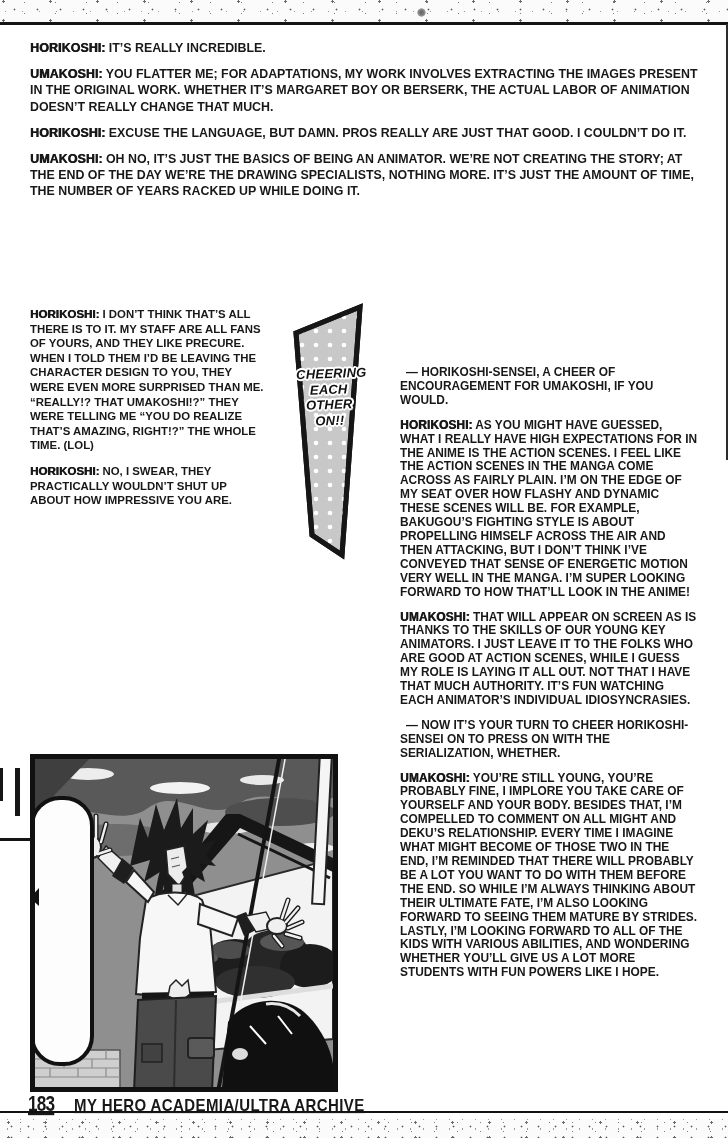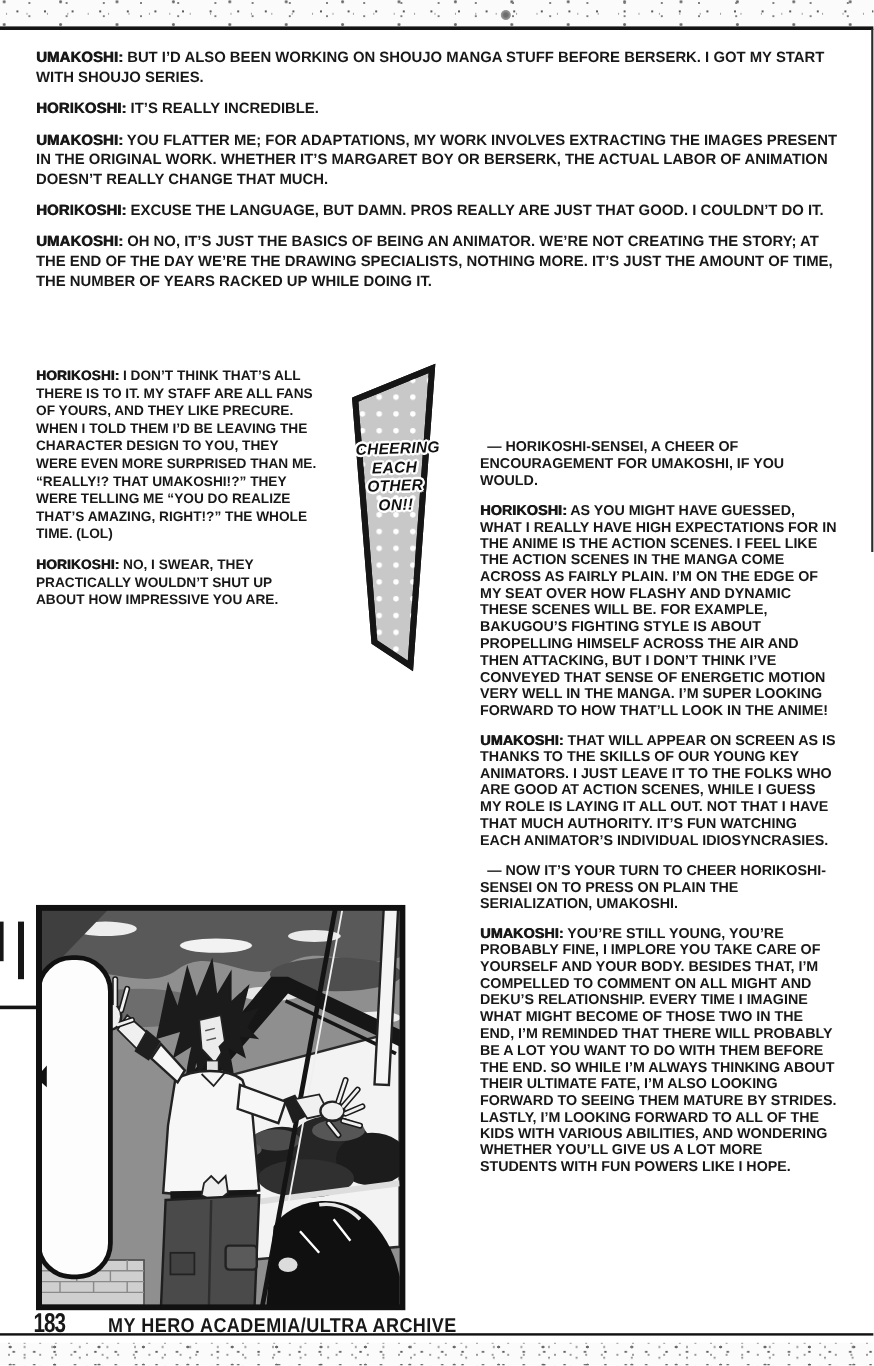--- a/index.html
+++ b/index.html
@@ -46,39 +46,38 @@
     font-size:13px;line-height:15.5px;font-style:italic;font-weight:700;
     letter-spacing:.2px;color:#111;transform:rotate(-2deg);
     text-shadow:-2px 0 #fff,2px 0 #fff,0 -2px #fff,0 2px #fff,
       -1.4px -1.4px #fff,1.4px 1.4px #fff,-1.4px 1.4px #fff,1.4px -1.4px #fff;
   }
 
   .panel{position:absolute;left:30px;top:754px;width:308px;height:338px;}
 
   .footer{position:absolute;left:0;right:0;top:1088px;height:25px;
     border-bottom:2.5px solid #111;display:flex;align-items:flex-end;
-    padding-left:28px;box-sizing:border-box;gap:30px;}
+    padding-left:28px;box-sizing:border-box;gap:14px;text-decoration:underline;}
   .page-num{font-size:21px;line-height:18px;letter-spacing:-1px;
     transform:scale(.82,1.08);transform-origin:left bottom;margin-bottom:-2px;}
   .footer-title{font-size:15px;line-height:13px;letter-spacing:.4px;
     transform:scaleY(1.12);transform-origin:left bottom;margin-bottom:-1px;}
 </style>
 </head>
 <body>
 
 <div class="speckle top"></div>
 <div class="big-dot"></div>
 <div class="top-rule"></div>
 <div class="edge-line"></div>
 <div class="stray-a"></div>
 <div class="stray-b"></div>
 <div class="margin-line"></div>
 
 <div class="intro">
-  <p class="p"><b class="spk">UMAKOSHI:</b> <span>BUT I’D ALSO BEEN WORKING ON SHOUJO MANGA STUFF BEFORE BERSERK. I GOT MY START WITH SHOUJO SERIES.</span></p>
   <p class="p"><b class="spk">HORIKOSHI:</b> <span>IT’S REALLY INCREDIBLE.</span></p>
   <p class="p"><b class="spk">UMAKOSHI:</b> <span>YOU FLATTER ME; FOR ADAPTATIONS, MY WORK INVOLVES EXTRACTING THE IMAGES PRESENT IN THE ORIGINAL WORK. WHETHER IT’S MARGARET BOY OR BERSERK, THE ACTUAL LABOR OF ANIMATION DOESN’T REALLY CHANGE THAT MUCH.</span></p>
   <p class="p"><b class="spk">HORIKOSHI:</b> <span>EXCUSE THE LANGUAGE, BUT DAMN. PROS REALLY ARE JUST THAT GOOD. I COULDN’T DO IT.</span></p>
   <p class="p"><b class="spk">UMAKOSHI:</b> <span>OH NO, IT’S JUST THE BASICS OF BEING AN ANIMATOR. WE’RE NOT CREATING THE STORY; AT THE END OF THE DAY WE’RE THE DRAWING SPECIALISTS, NOTHING MORE. IT’S JUST THE AMOUNT OF TIME, THE NUMBER OF YEARS RACKED UP WHILE DOING IT.</span></p>
 </div>
 
 <div class="col-left">
   <p class="p"><b class="spk">HORIKOSHI:</b> <span>I DON’T THINK THAT’S ALL THERE IS TO IT. MY STAFF ARE ALL FANS OF YOURS, AND THEY LIKE PRECURE. WHEN I TOLD THEM I’D BE LEAVING THE CHARACTER DESIGN TO YOU, THEY WERE EVEN MORE SURPRISED THAN ME. “REALLY!? THAT UMAKOSHI!?” THEY WERE TELLING ME “YOU DO REALIZE THAT’S AMAZING, RIGHT!?” THE WHOLE TIME. (LOL)</span></p>
   <p class="p"><b class="spk">HORIKOSHI:</b> <span>NO, I SWEAR, THEY PRACTICALLY WOULDN’T SHUT UP ABOUT HOW IMPRESSIVE YOU ARE.</span></p>
 </div>
@@ -97,21 +96,21 @@
     <rect x="0" y="0" width="84" height="262" fill="url(#dotpat)" clip-path="url(#banclip)"></rect>
     <polygon points="12,34 76,8 58,256 28,236" fill="none" stroke="#161616" stroke-width="5"></polygon>
   </svg>
 </div>
 <div class="banner-text">CHEERING EACH OTHER ON!!</div>
 
 <div class="col-right">
   <p class="p q"><span>— HORIKOSHI-SENSEI, A CHEER OF ENCOURAGEMENT FOR UMAKOSHI, IF YOU WOULD.</span></p>
   <p class="p"><b class="spk">HORIKOSHI:</b> <span>AS YOU MIGHT HAVE GUESSED, WHAT I REALLY HAVE HIGH EXPECTATIONS FOR IN THE ANIME IS THE ACTION SCENES. I FEEL LIKE THE ACTION SCENES IN THE MANGA COME ACROSS AS FAIRLY PLAIN. I’M ON THE EDGE OF MY SEAT OVER HOW FLASHY AND DYNAMIC THESE SCENES WILL BE. FOR EXAMPLE, BAKUGOU’S FIGHTING STYLE IS ABOUT PROPELLING HIMSELF ACROSS THE AIR AND THEN ATTACKING, BUT I DON’T THINK I’VE CONVEYED THAT SENSE OF ENERGETIC MOTION VERY WELL IN THE MANGA. I’M SUPER LOOKING FORWARD TO HOW THAT’LL LOOK IN THE ANIME!</span></p>
   <p class="p"><b class="spk">UMAKOSHI:</b> <span>THAT WILL APPEAR ON SCREEN AS IS THANKS TO THE SKILLS OF OUR YOUNG KEY ANIMATORS. I JUST LEAVE IT TO THE FOLKS WHO ARE GOOD AT ACTION SCENES, WHILE I GUESS MY ROLE IS LAYING IT ALL OUT. NOT THAT I HAVE THAT MUCH AUTHORITY. IT’S FUN WATCHING EACH ANIMATOR’S INDIVIDUAL IDIOSYNCRASIES.</span></p>
-  <p class="p q"><span>— NOW IT’S YOUR TURN TO CHEER HORIKOSHI-SENSEI ON TO PRESS ON PLAIN THE SERIALIZATION, UMAKOSHI.</span></p>
+  <p class="p q"><span>— NOW IT’S YOUR TURN TO CHEER HORIKOSHI-SENSEI ON TO PRESS ON WITH THE SERIALIZATION, WHETHER.</span></p>
   <p class="p"><b class="spk">UMAKOSHI:</b> <span>YOU’RE STILL YOUNG, YOU’RE PROBABLY FINE, I IMPLORE YOU TAKE CARE OF YOURSELF AND YOUR BODY. BESIDES THAT, I’M COMPELLED TO COMMENT ON ALL MIGHT AND DEKU’S RELATIONSHIP. EVERY TIME I IMAGINE WHAT MIGHT BECOME OF THOSE TWO IN THE END, I’M REMINDED THAT THERE WILL PROBABLY BE A LOT YOU WANT TO DO WITH THEM BEFORE THE END. SO WHILE I’M ALWAYS THINKING ABOUT THEIR ULTIMATE FATE, I’M ALSO LOOKING FORWARD TO SEEING THEM MATURE BY STRIDES. LASTLY, I’M LOOKING FORWARD TO ALL OF THE KIDS WITH VARIOUS ABILITIES, AND WONDERING WHETHER YOU’LL GIVE US A LOT MORE STUDENTS WITH FUN POWERS LIKE I HOPE.</span></p>
 </div>
 
 <div class="panel">
   <svg width="308" height="338" viewBox="0 0 308 338">
     <defs>
         <clipPath id="panelClip">
           <rect x="4" y="4" width="300" height="330"></rect>
         </clipPath>
       </defs>

